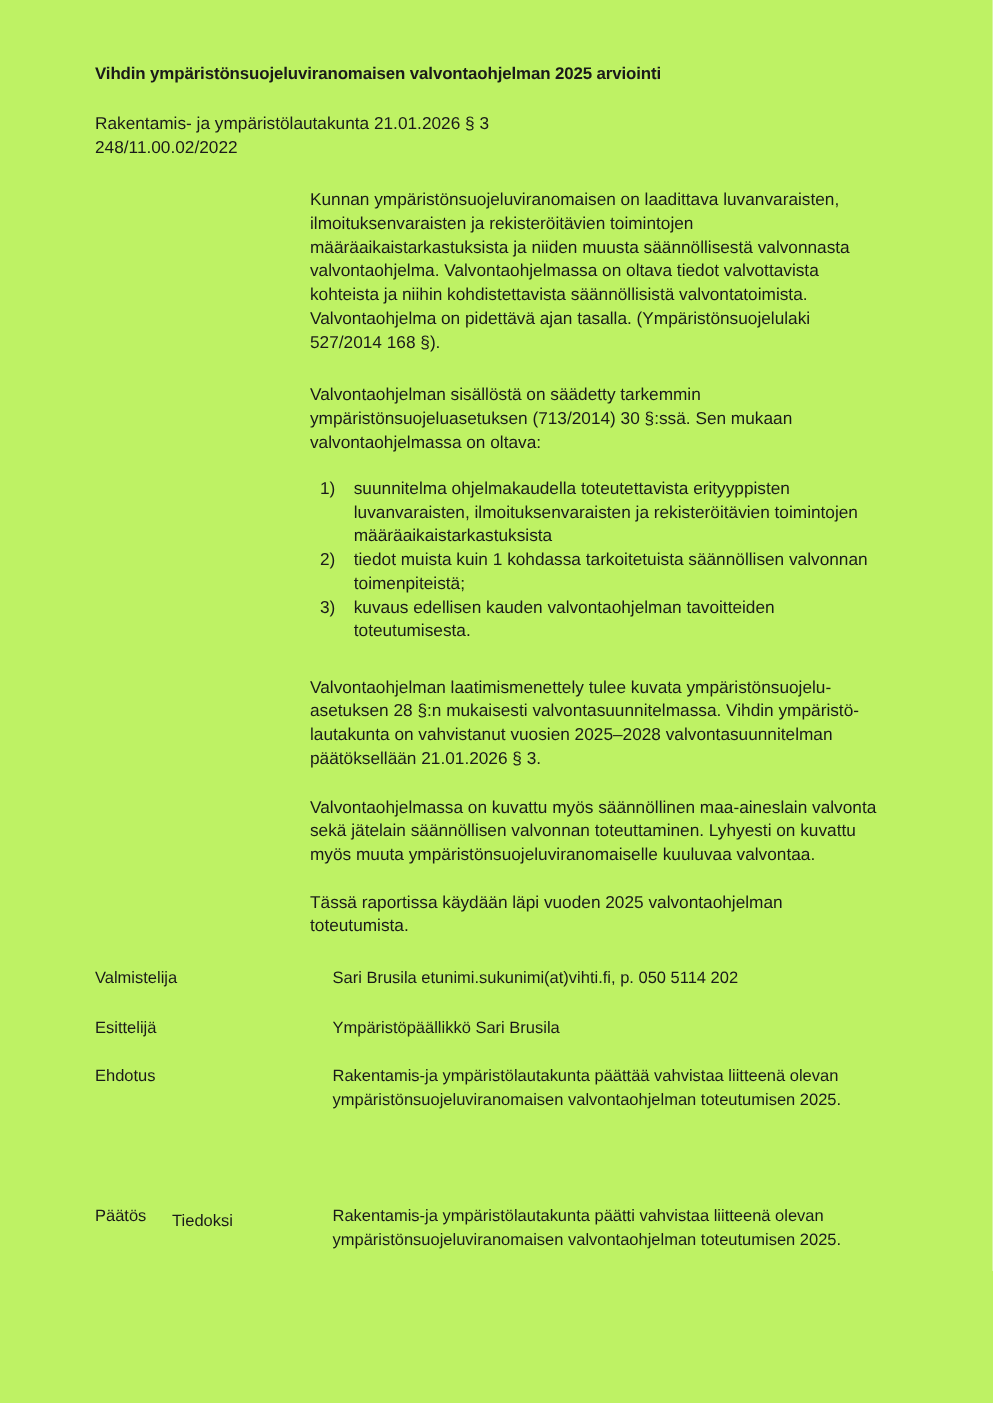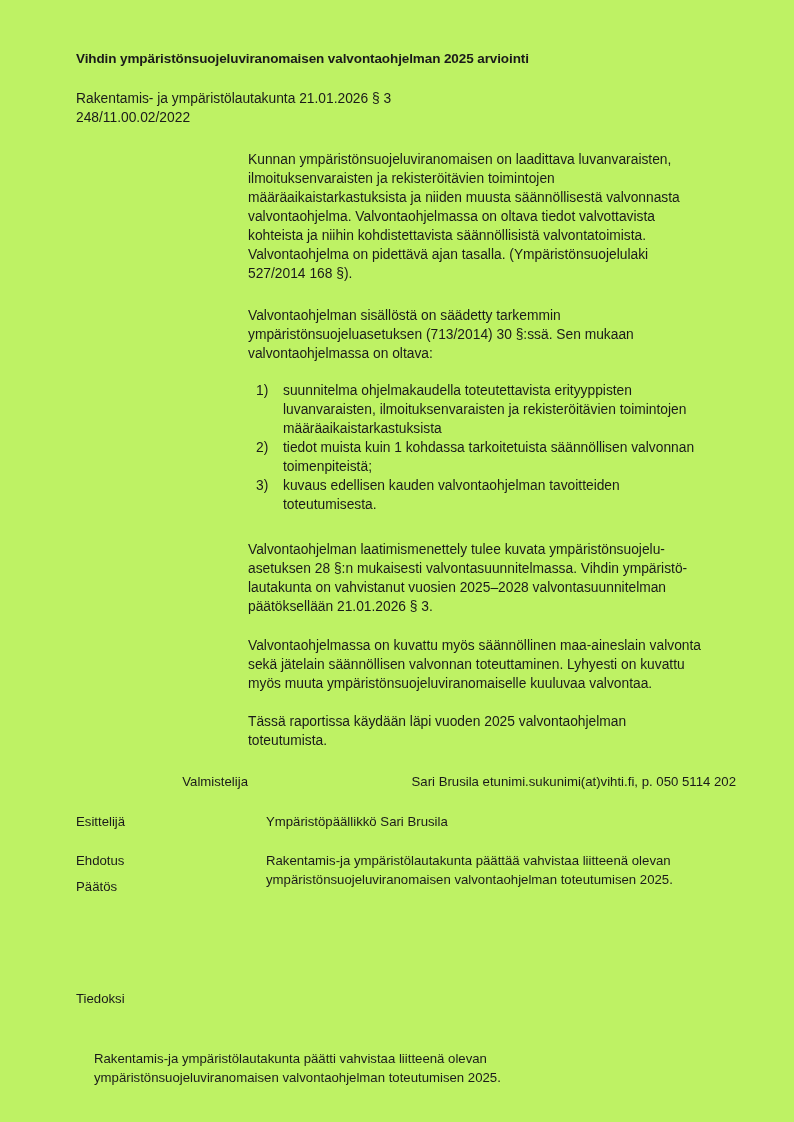--- a/index.html
+++ b/index.html
@@ -78,25 +78,25 @@
     }
     .row .label {
       width: 172px;
       flex: 0 0 172px;
     }
     .row .value {
       flex: 1;
       white-space: pre-line;
       margin-left: 18px;
     }
-    .r1 { top: 772px; text-align: right; }
+    .r1 { top: 772px; }
     .r2 { top: 812px; }
     .r3 { top: 851px; }
-    .r4 { top: 877px; flex-direction: column; }
-    .r5 { top: 989px; }
+    .r4 { top: 963px; }
+    .r5 { top: 967px; text-align: center; }
   </style>
 </head>
 <body>
 
 <div class="page">
 
   <div class="title">Vihdin ympäristönsuojeluviranomaisen valvontaohjelman 2025 arviointi</div>
 
   <div class="meta">
     <div>Rakentamis- ja ympäristölautakunta  21.01.2026 § 3</div>

